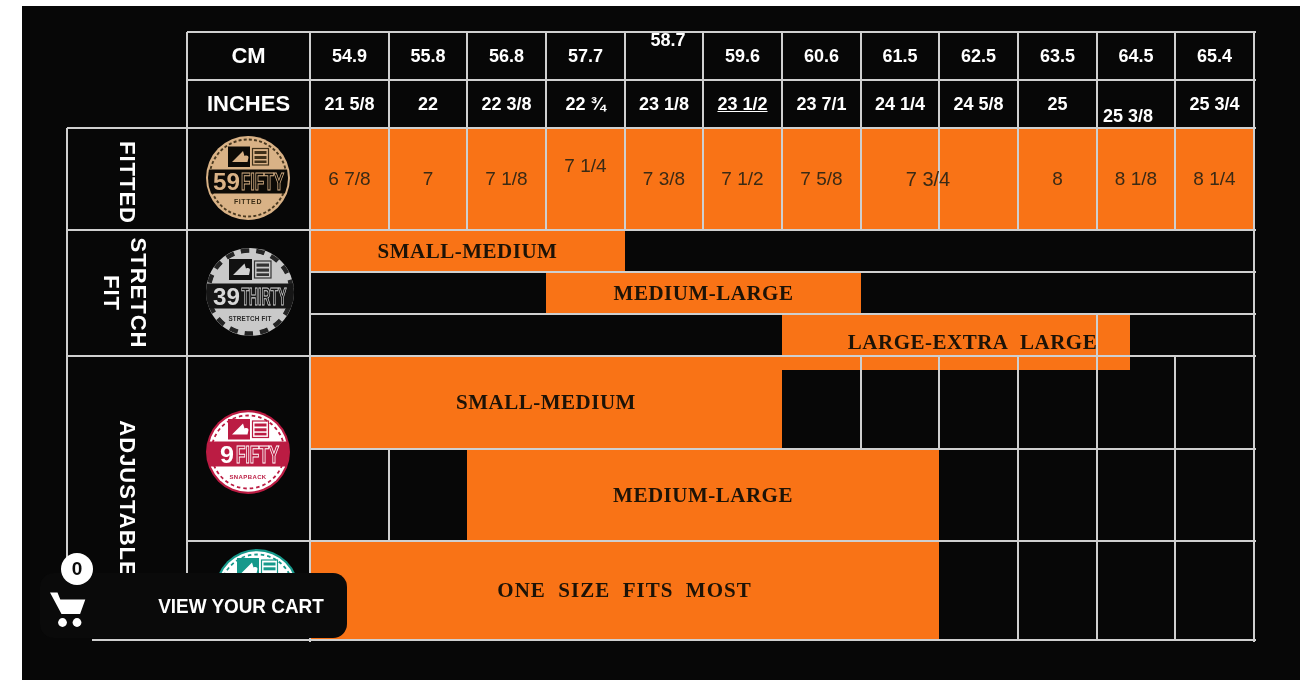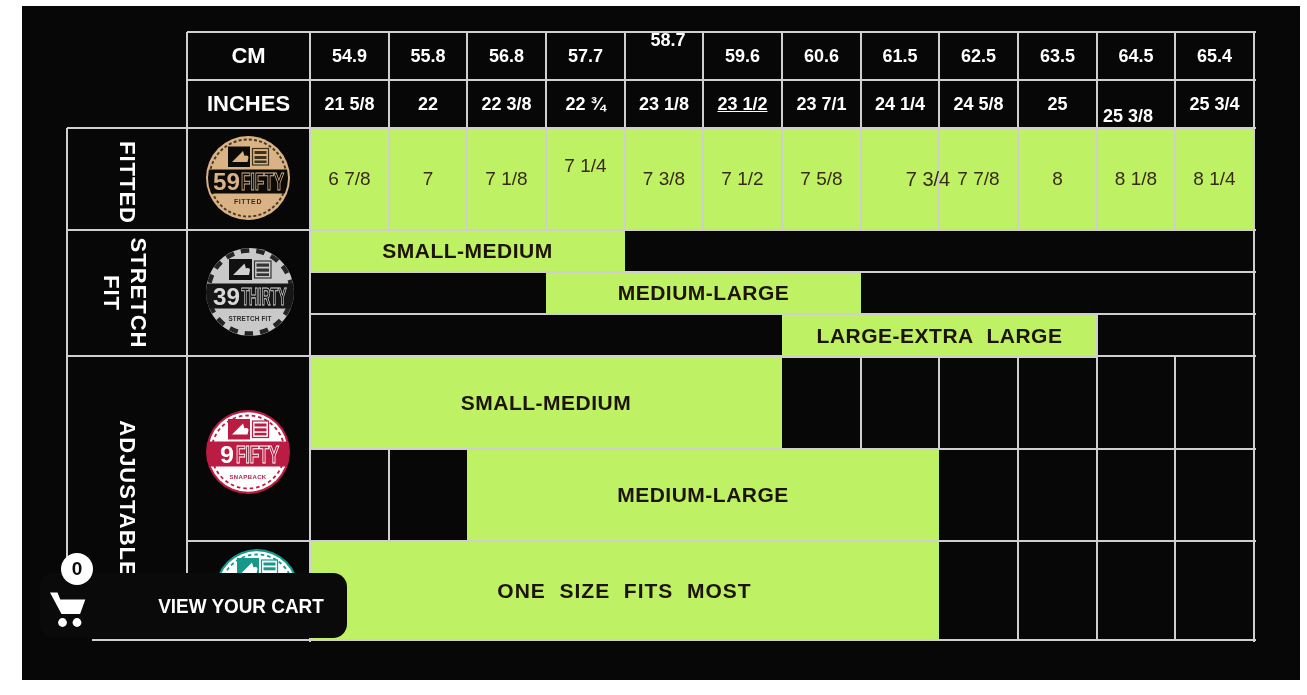--- a/index.html
+++ b/index.html
@@ -1,38 +1,38 @@
 <!DOCTYPE html>
 <html><head><meta charset="utf-8">
 <style>
 html,body{margin:0;padding:0;background:#ffffff;}
 #page{position:relative;width:1307px;height:695px;background:#ffffff;overflow:hidden;
   font-family:"Liberation Sans", sans-serif;}
 .abs{position:absolute;}
 .hl{position:absolute;height:2px;background:#cfcfcf;}
 .vl{position:absolute;width:2px;background:#cfcfcf;}
-.tan{position:absolute;background:#bef264;}
+.tan{position:absolute;background:#f97316;font-family:Liberation Serif, serif;}
 .ct{position:absolute;display:flex;align-items:center;justify-content:center;white-space:nowrap;}
 .wt{color:#ffffff;font-weight:bold;}
 .bk{color:#1d1307;font-weight:bold;letter-spacing:0.5px;}
 .sz{color:#3a2a15;}
 .vlabel{position:absolute;color:#ffffff;font-weight:bold;font-size:22px;letter-spacing:1px;
   transform:rotate(90deg);transform-origin:center center;text-align:center;line-height:25px;}
 </style></head><body>
 <div id="page">
 
 <div class="abs" style="left:22px;top:6px;width:1278px;height:674px;background:#070707;"></div>
 
 <div class="tan" style="left:310px;top:128px;width:944px;height:102px;"></div>
 
 <div class="tan ct bk" style="left:310px;top:230px;width:315px;height:42px;font-size:21px;">SMALL-MEDIUM</div>
 
 <div class="tan ct bk" style="left:546px;top:272px;width:315px;height:42px;font-size:21px;">MEDIUM-LARGE</div>
 
-<div class="tan ct bk" style="left:782px;top:314px;width:315px;height:44px;font-size:21px;">LARGE-EXTRA&nbsp; LARGE</div>
+<div class="tan ct bk" style="left:782px;top:314px;width:315px;height:56px;font-size:21px;padding-left:33px;">LARGE-EXTRA&nbsp; LARGE</div>
 
 <div class="tan ct bk" style="left:310px;top:356px;width:472px;height:93px;font-size:21px;">SMALL-MEDIUM</div>
 
 <div class="tan ct bk" style="left:467px;top:449px;width:472px;height:92px;font-size:21px;">MEDIUM-LARGE</div>
 
 <div class="tan ct bk" style="left:310px;top:541px;width:629px;height:99px;font-size:21px;letter-spacing:1px;">ONE&nbsp; SIZE&nbsp; FITS&nbsp; MOST</div>
 
 <div class="hl" style="left:187px;top:31px;width:1069px;"></div>
 
 <div class="hl" style="left:187px;top:79px;width:1069px;"></div>
@@ -170,21 +170,20 @@
 <div class="ct sz" style="left:546px;top:116px;width:79px;height:100px;font-size:19px;">7 1/4</div>
 
 <div class="ct sz" style="left:625px;top:128px;width:78px;height:102px;font-size:19px;">7 3/8</div>
 
 <div class="ct sz" style="left:703px;top:128px;width:79px;height:102px;font-size:19px;">7 1/2</div>
 
 <div class="ct sz" style="left:782px;top:128px;width:79px;height:102px;font-size:19px;">7 5/8</div>
 
 <div class="ct sz" style="left:861px;top:128px;width:78px;height:102px;font-size:20px;margin-left:28px;">7 3/4</div>
 
-<div class="ct sz" style="left:939px;top:128px;width:79px;height:102px;font-size:19px;">7 7/8</div>
 
 <div class="ct sz" style="left:1018px;top:128px;width:79px;height:102px;font-size:19px;">8</div>
 
 <div class="ct sz" style="left:1097px;top:128px;width:78px;height:102px;font-size:19px;">8 1/8</div>
 
 <div class="ct sz" style="left:1175px;top:128px;width:79px;height:102px;font-size:19px;">8 1/4</div>
 
 <div class="vlabel" style="left:52px;top:170px;width:150px;">FITTED</div>
 
 <div class="vlabel" style="left:35px;top:266px;width:180px;line-height:27px;">STRETCH<br>FIT</div>

